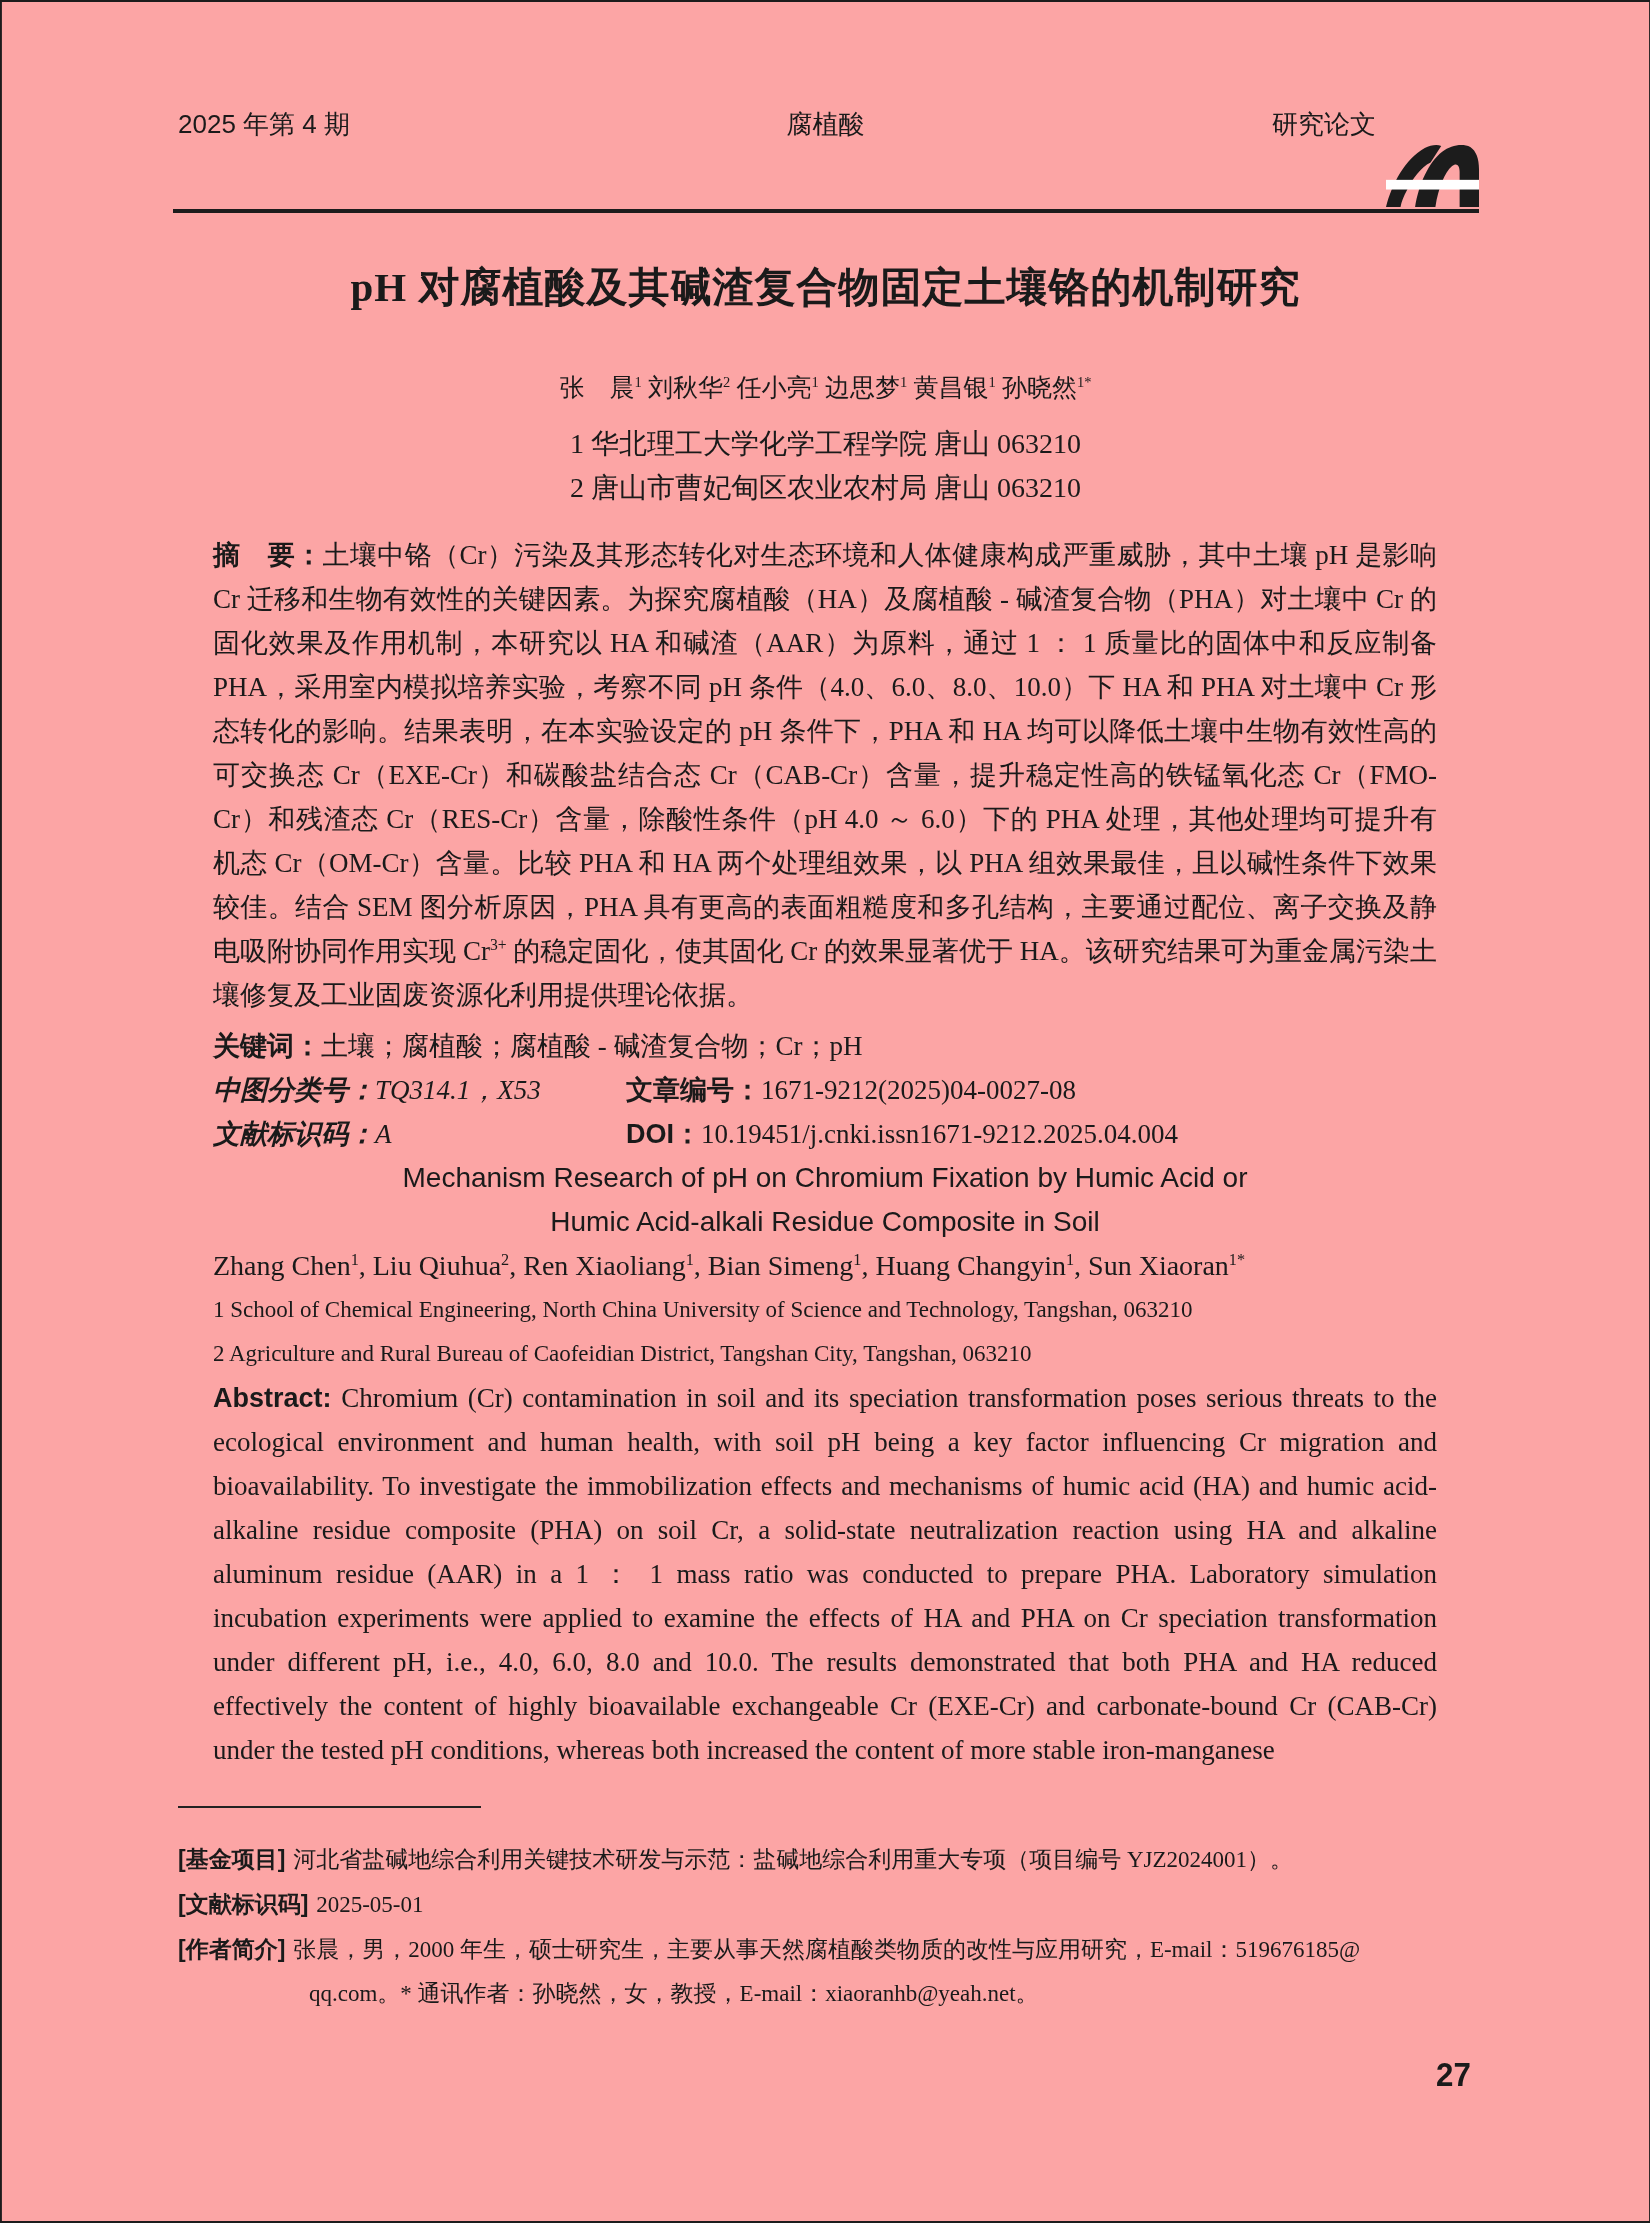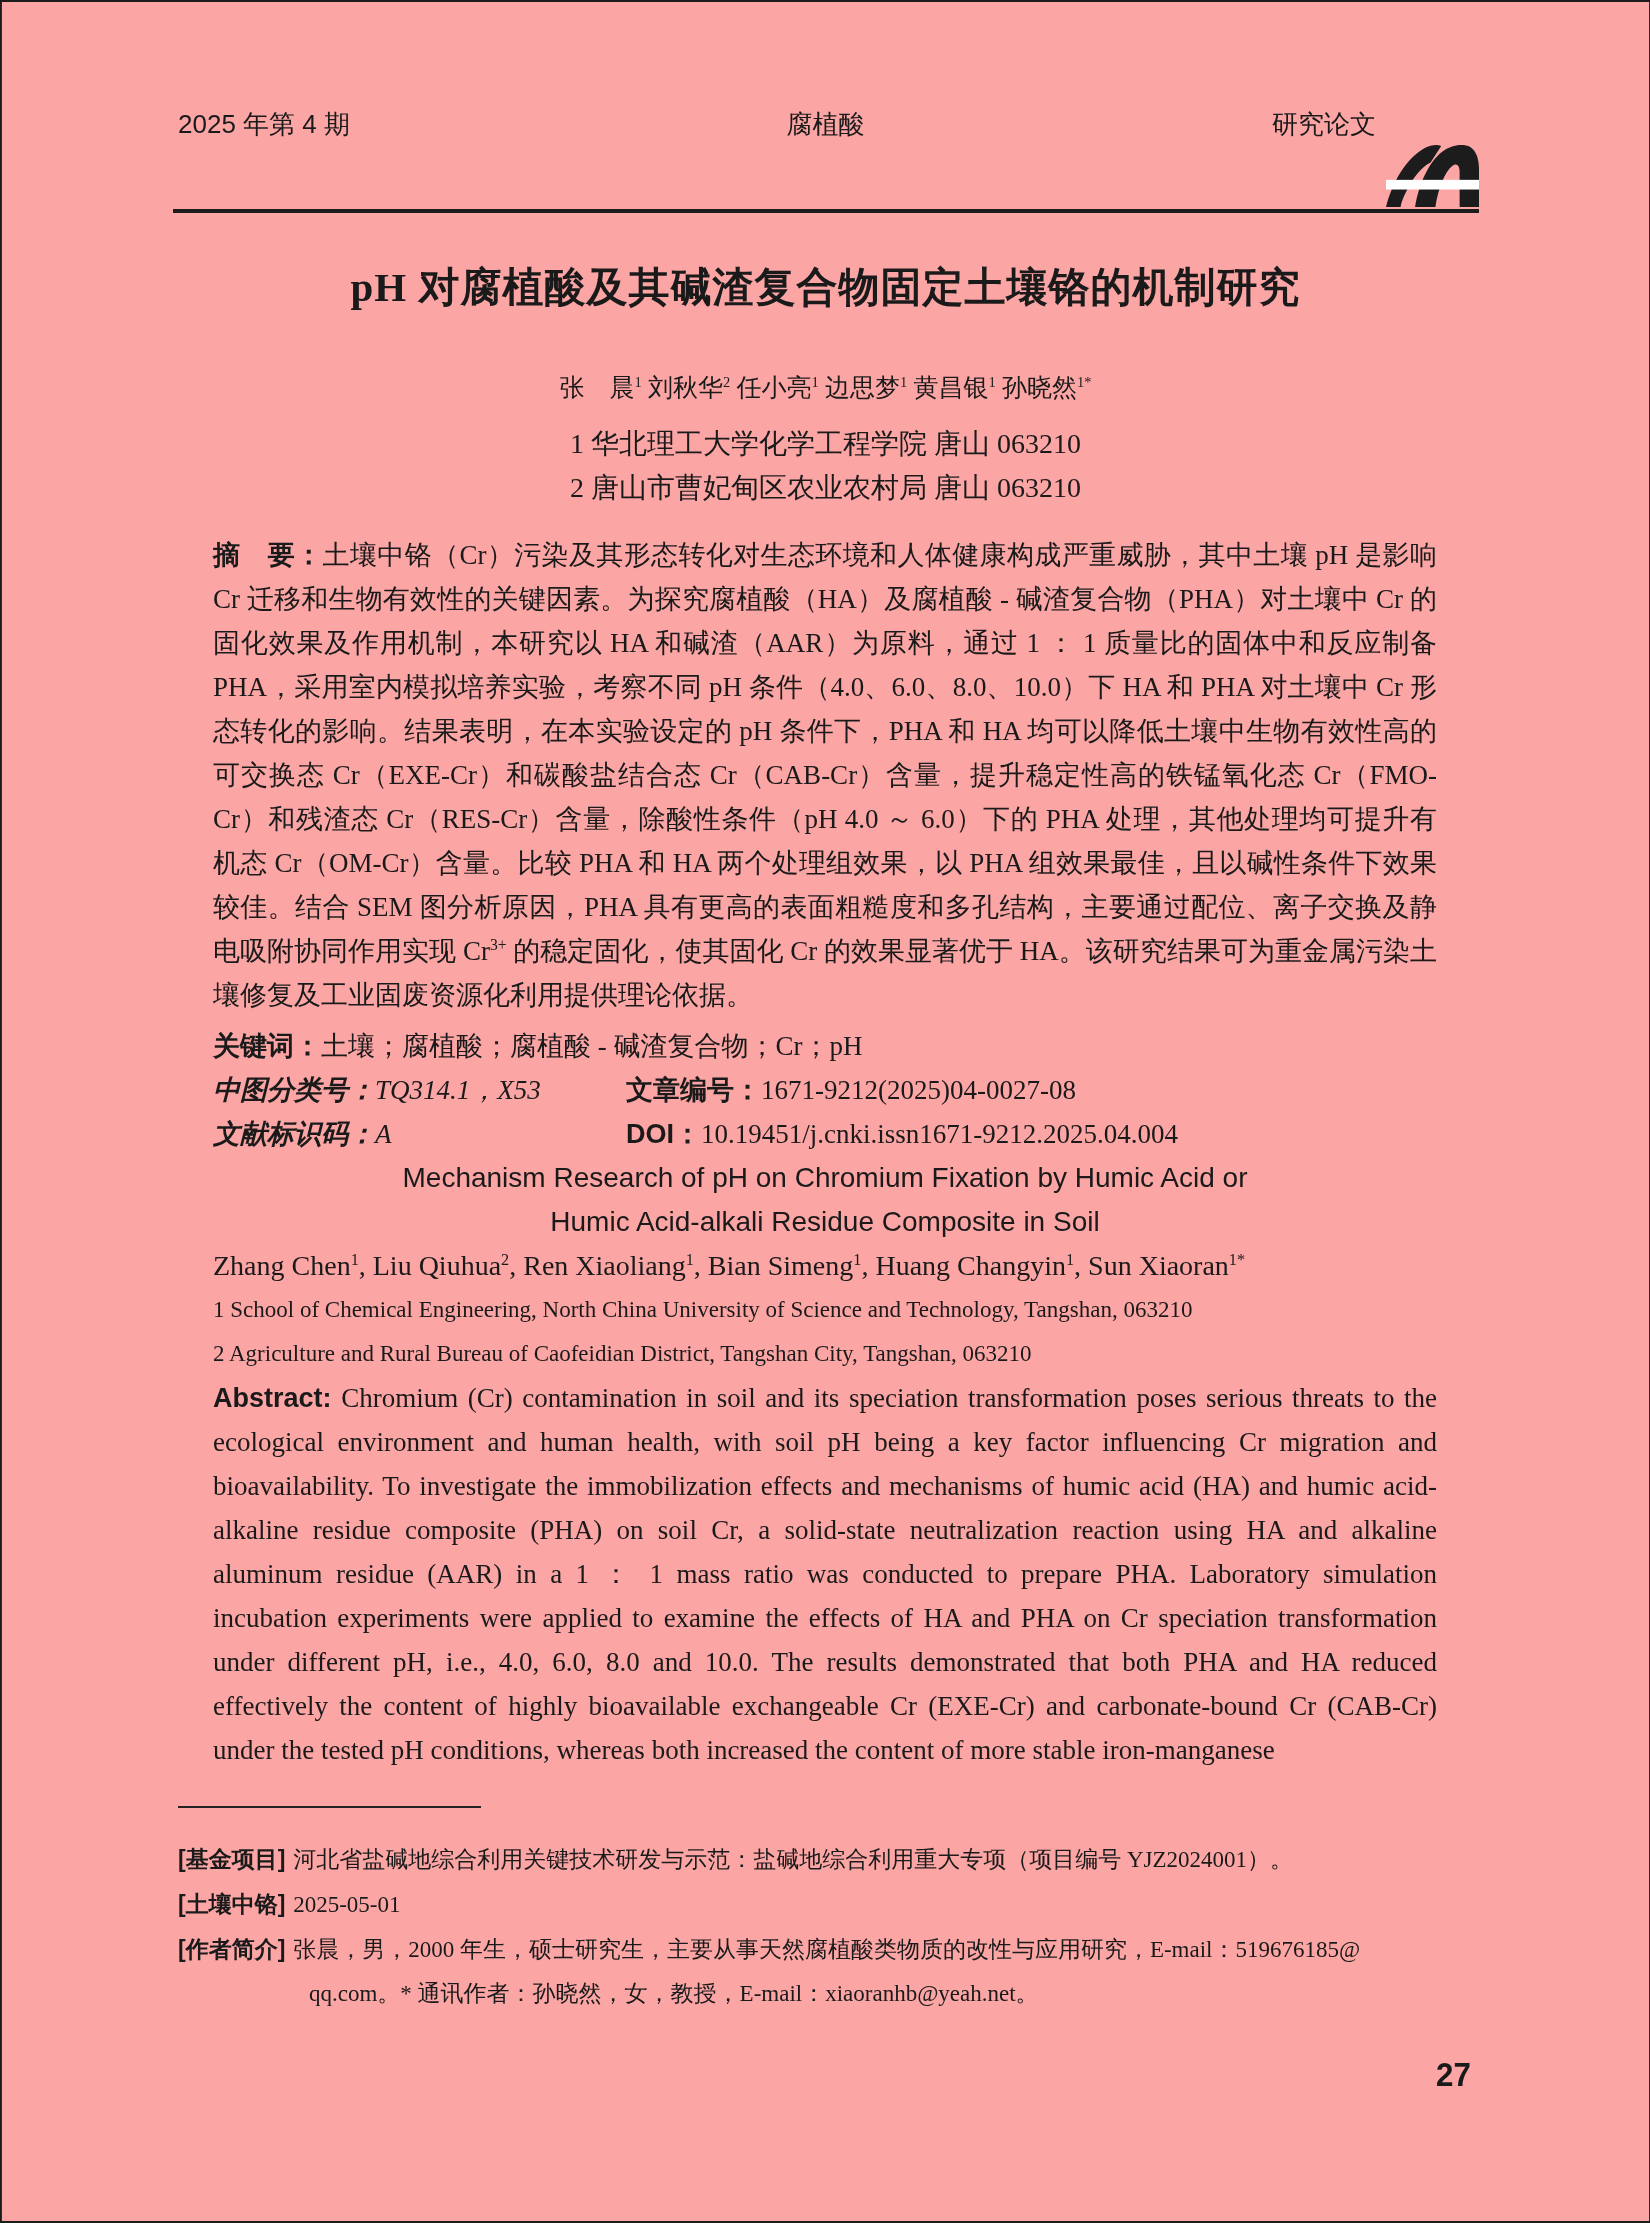--- a/index.html
+++ b/index.html
@@ -102,21 +102,21 @@
 
     <div class="affil-en">1 School of Chemical Engineering, North China University of Science and Technology, Tangshan, 063210</div>
     <div class="affil-en">2 Agriculture and Rural Bureau of Caofeidian District, Tangshan City, Tangshan, 063210</div>
 
     <p class="para abs-en"><span class="lab">Abstract:</span><span>Chromium (Cr) contamination in soil and its speciation transformation poses serious threats to the ecological environment and human health, with soil pH being a key factor influencing Cr migration and bioavailability. To investigate the immobilization effects and mechanisms of humic acid (HA) and humic acid-alkaline residue composite (PHA) on soil Cr, a solid-state neutralization reaction using HA and alkaline aluminum residue (AAR) in a 1 ： 1 mass ratio was conducted to prepare PHA. Laboratory simulation incubation experiments were applied to examine the effects of HA and PHA on Cr speciation transformation under different pH, i.e., 4.0, 6.0, 8.0 and 10.0. The results demonstrated that both PHA and HA reduced effectively the content of highly bioavailable exchangeable Cr (EXE-Cr) and carbonate-bound Cr (CAB-Cr) under the tested pH conditions, whereas both increased the content of more stable iron-manganese</span></p>
   </div>
 
   <div class="footnotes">
     <div class="fn-rule"></div>
     <div class="fn"><span class="fnlab">[基金项目]</span><span>河北省盐碱地综合利用关键技术研发与示范：盐碱地综合利用重大专项（项目编号 YJZ2024001）。</span></div>
-    <div class="fn"><span class="fnlab">[土壤中铬]</span><span>2025-05-01</span></div>
+    <div class="fn"><span class="fnlab">[文献标识码]</span><span>2025-05-01</span></div>
     <div class="fn"><span class="fnlab">[作者简介]</span><span>张晨，男，2000 年生，硕士研究生，主要从事天然腐植酸类物质的改性与应用研究，E-mail：519676185@</span></div>
     <div class="fn cont">qq.com。* 通讯作者：孙晓然，女，教授，E-mail：xiaoranhb@yeah.net。</div>
   </div>
 
   <div class="pagenum">27</div>
 
 </div>
 
 
 </body></html>

